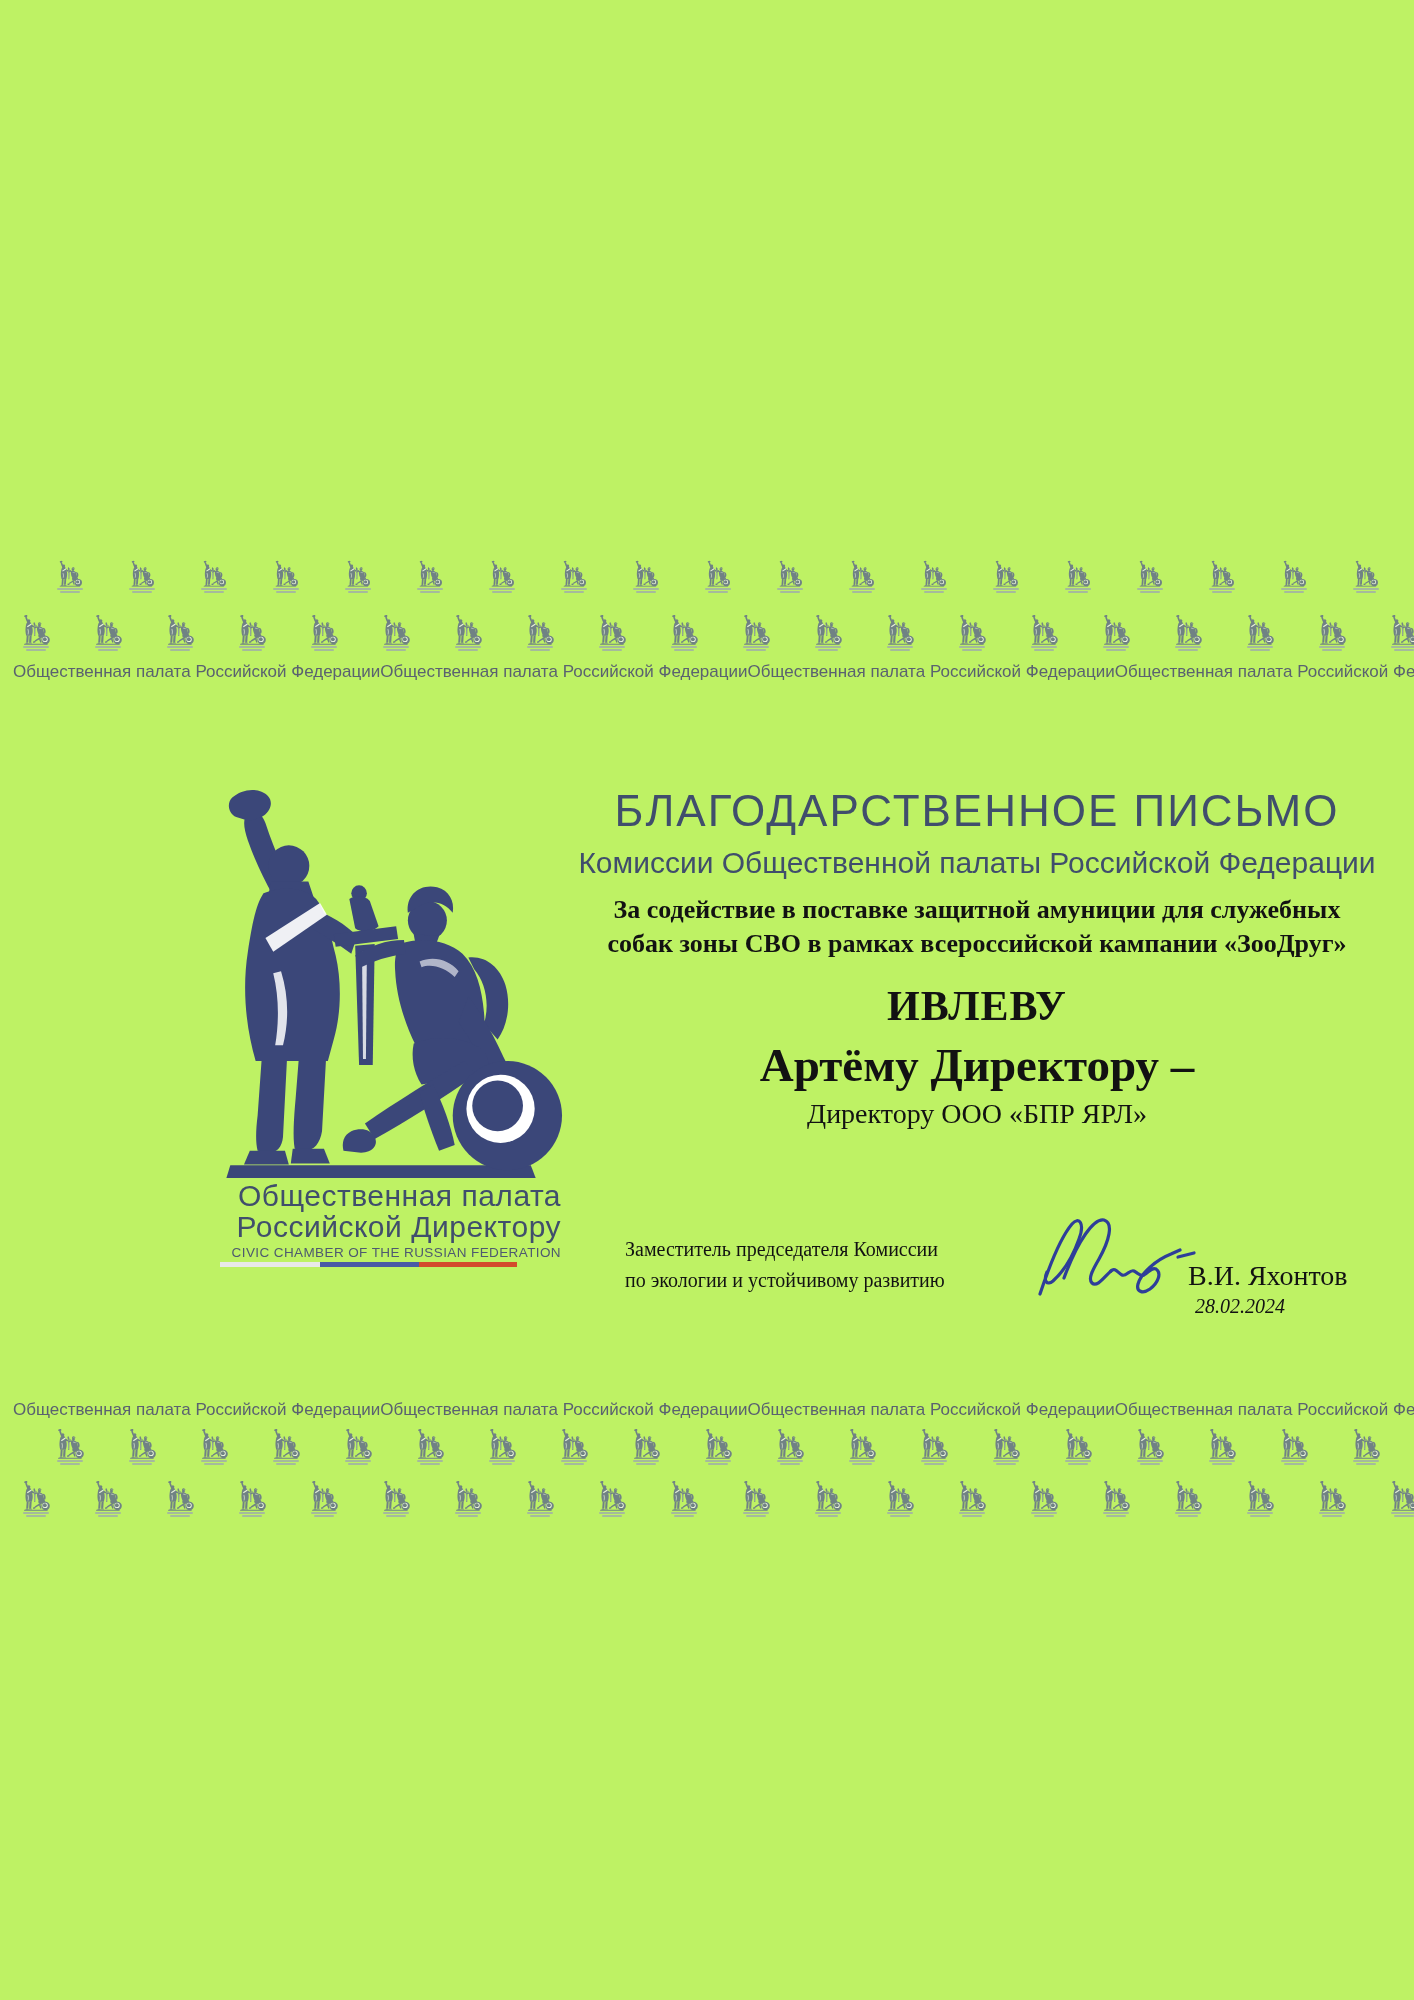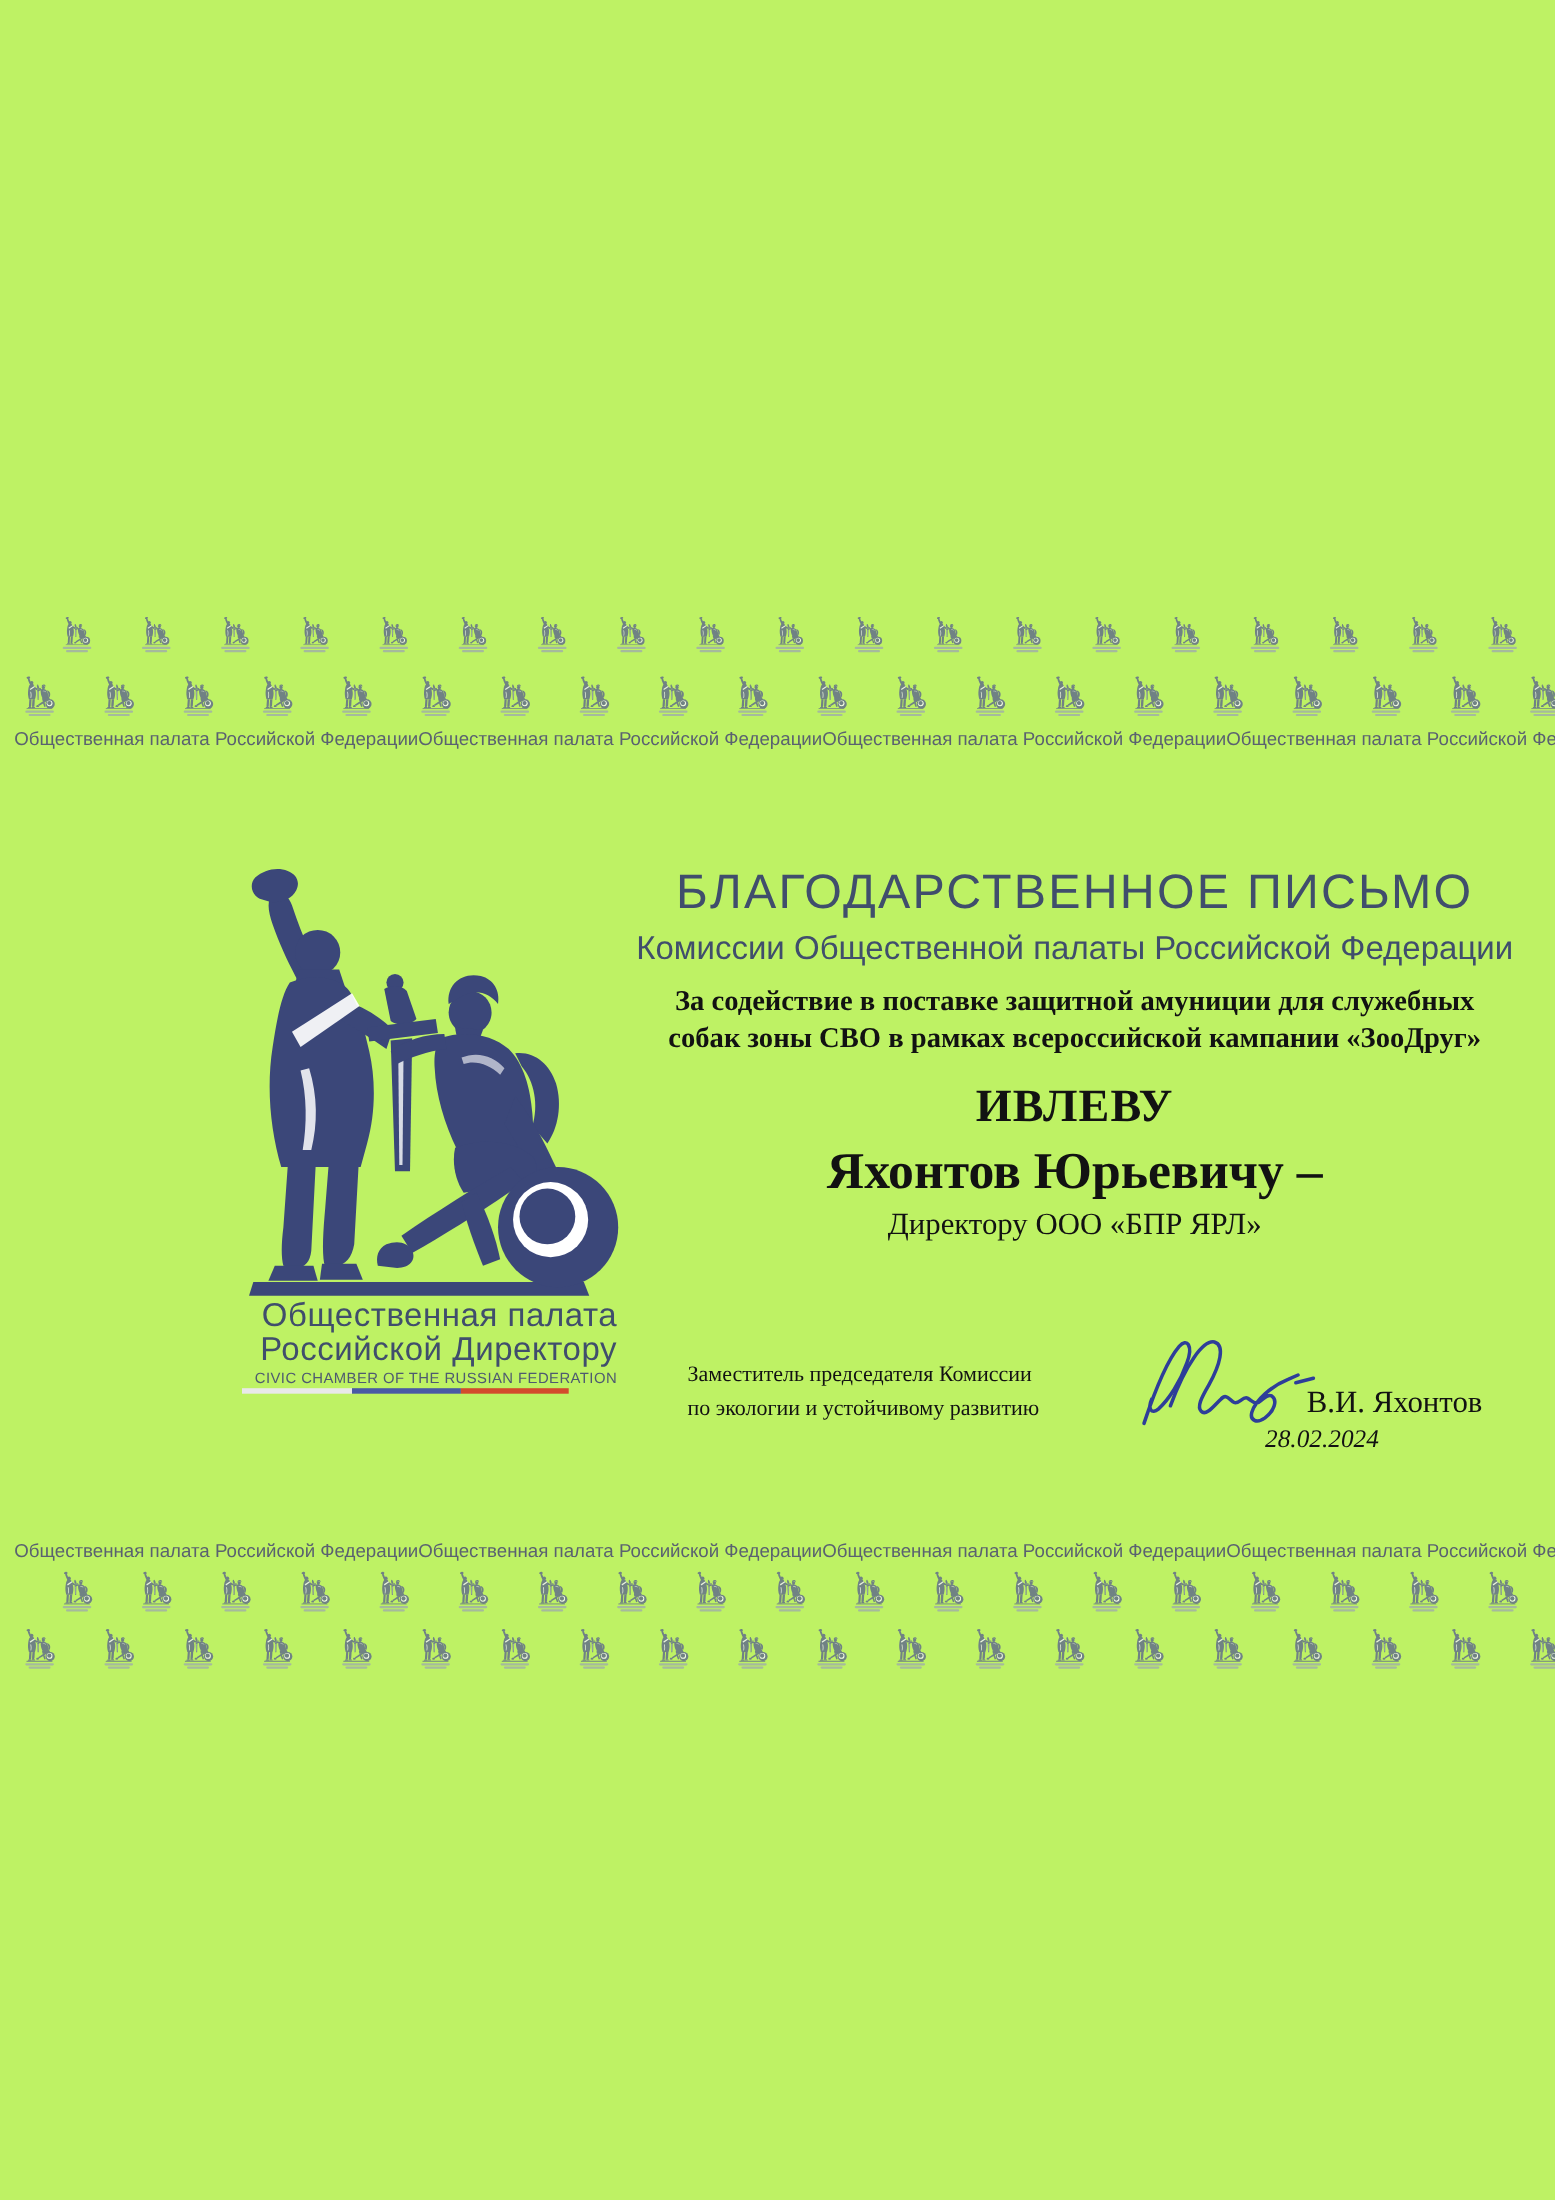--- a/index.html
+++ b/index.html
@@ -45,21 +45,21 @@
   .reason2{top:929px;}
   .surname{top:982px;font-family:"Liberation Serif",serif;font-weight:bold;font-size:42px;letter-spacing:1px;color:var(--text_black,#121212);}
   .fullname{top:1038px;font-family:"Liberation Serif",serif;font-weight:bold;font-size:47px;color:var(--text_black,#121212);}
   .position{top:1098px;font-family:"Liberation Serif",serif;font-size:28px;color:var(--text_black,#121212);}
   
   .sig-line{position:absolute;left:625px;font-family:"Liberation Serif",serif;font-size:20px;color:var(--text_black,#121212);white-space:nowrap;}
   .sig-line1{top:1238px;}
   .sig-line2{top:1269px;}
   .autograph{position:absolute;left:1028px;top:1212px;color:var(--signature_ink,#2e3e99);}
   .sig-name{position:absolute;left:1188px;top:1260px;font-family:"Liberation Serif",serif;font-size:28px;color:var(--text_black,#121212);white-space:nowrap;}
-  .sig-date{position:absolute;left:1150px;top:1295px;width:180px;text-align:left;font-family:"Liberation Serif",serif;font-style:italic;font-size:23px;color:var(--text_black,#121212);}
+  .sig-date{position:absolute;left:1150px;top:1295px;width:180px;text-align:center;font-family:"Liberation Serif",serif;font-style:italic;font-size:20px;color:var(--text_black,#121212);}
   .defs{position:absolute;width:0;height:0;overflow:hidden;}
 </style>
 </head>
 <body>
 
 <svg class="defs" xmlns="http://www.w3.org/2000/svg">
   <symbol id="statuette" viewBox="0 0 400 410">
     <g fill="currentColor">
       <path d="M44 395 L352 395 L357 408 L40 408 Z"></path>
       <path d="M108 150 C92 128 74 96 62 62 C58 50 56 40 62 34 C68 29 76 33 80 44 C90 74 102 102 118 124 L126 136 Z"></path>
@@ -401,21 +401,21 @@
     <span class="f-white"></span>
     <span class="f-blue"></span>
     <span class="f-red"></span>
   </div>
 
   <div class="col title">БЛАГОДАРСТВЕННОЕ ПИСЬМО</div>
   <div class="col subtitle">Комиссии Общественной палаты Российской Федерации</div>
   <div class="col reason reason1">За содействие в поставке защитной амуниции для служебных</div>
   <div class="col reason reason2">собак зоны СВО в рамках всероссийской кампании «ЗооДруг»</div>
   <div class="col surname">ИВЛЕВУ</div>
-  <div class="col fullname">Яхонтов Юрьевичу –</div>
+  <div class="col fullname">Артёму Директору –</div>
   <div class="col position">Директору ООО «БПР ЯРЛ»</div>
 
   <div class="sig-line sig-line1">Заместитель председателя Комиссии</div>
   <div class="sig-line sig-line2">по экологии  и устойчивому развитию</div>
   <svg class="autograph" width="170" height="100" viewBox="0 0 170 100">
     <g fill="none" stroke="currentColor" stroke-width="3.2" stroke-linecap="round" stroke-linejoin="round">
       <path d="M12 82 C20 58 32 26 44 12 C51 4 57 11 51 27 C45 44 35 60 25 69 C19 74 15 69 19 60"></path>
       <path d="M36 66 C50 28 66 6 76 8 C86 11 81 29 71 47 C64 59 60 67 64 71 C69 76 77 64 83 59"></path>
       <path d="M83 59 C87 55 90 61 94 63 C98 65 102 57 106 59 C110 61 112 65 116 63 C121 60 124 55 128 57 C134 61 130 71 122 77 C115 82 108 80 110 72 C113 61 128 48 143 42 L152 38"></path>
       <path d="M150 45 L166 41"></path>

